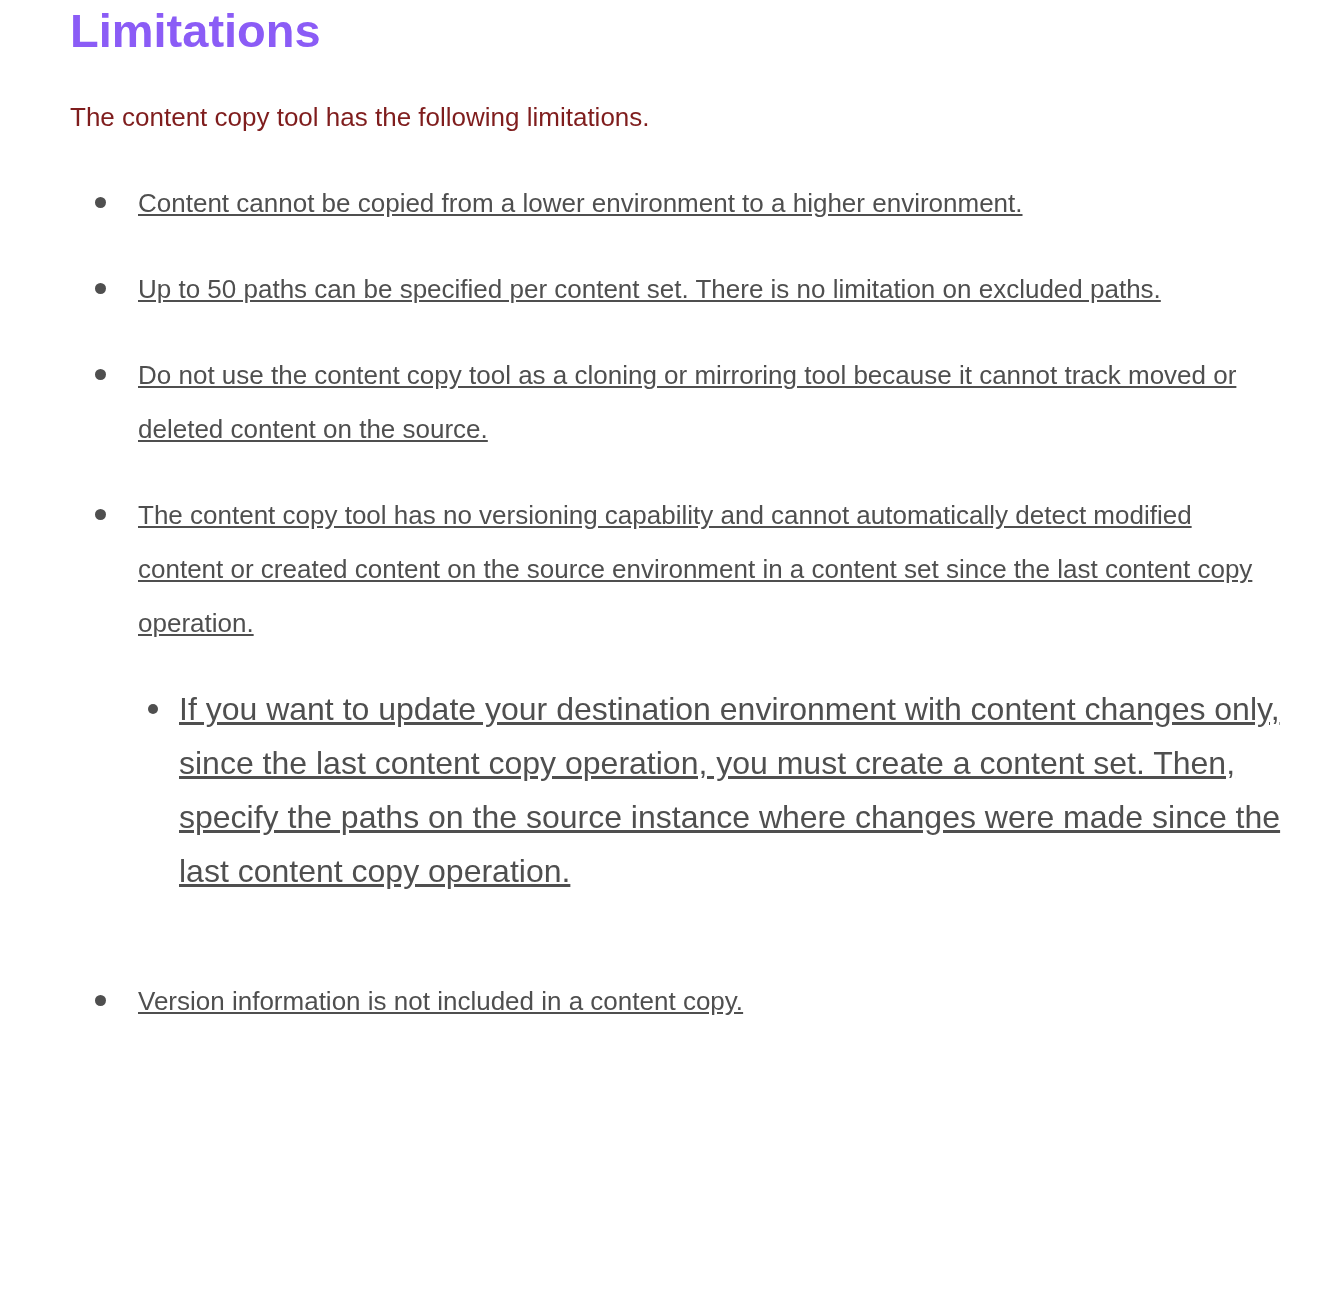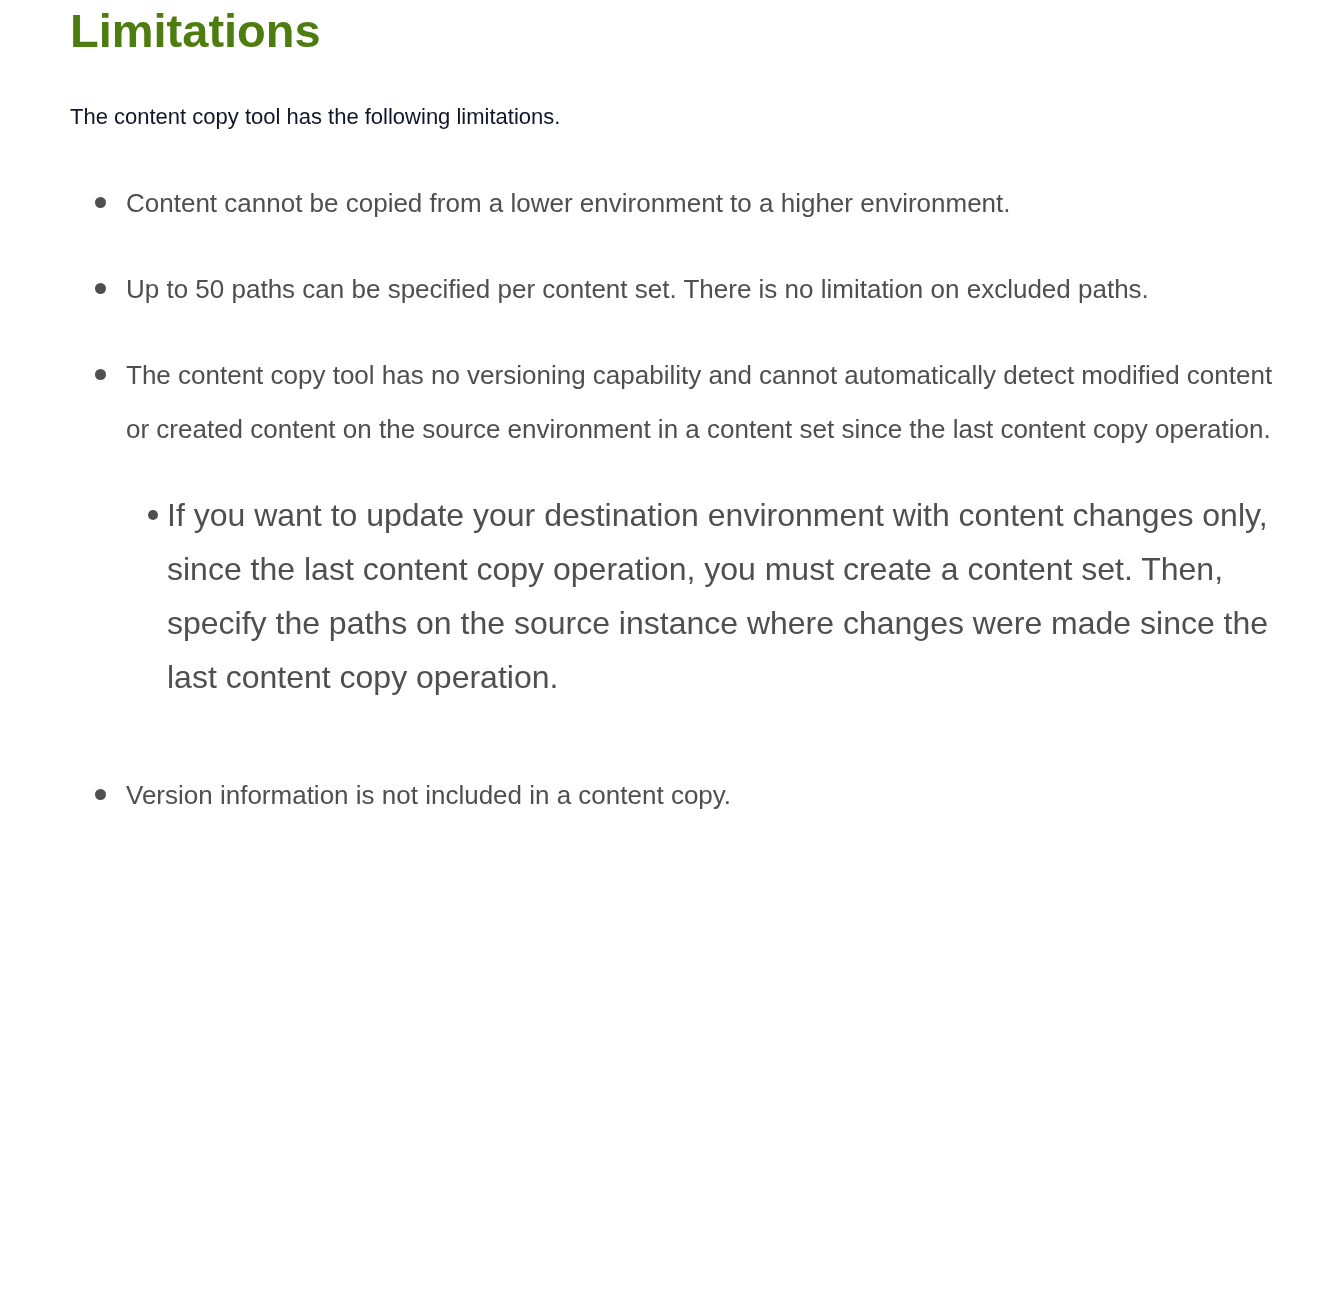--- a/index.html
+++ b/index.html
@@ -18,44 +18,45 @@
     width: 1332px;
     height: 1310px;
     padding: 4px 36px 0 70px;
     color: #4f4f4f;
   }
   h1.page-heading {
     margin: 0;
     font-size: 47px;
     line-height: 54px;
     font-weight: 700;
-    color: #4d7c0f;
+    color: #8b5cf6;
   }
   p.intro {
     margin: 32px 0 0 0;
-    font-size: 22px;
+    font-size: 26px;
     line-height: 54px;
-    color: #0f172a;
+    color: #7f1d1d;
   }
   ul.limitations {
     list-style: none;
     margin: 32px 0 0 0;
     padding: 0 0 0 56px;
     font-size: 26px;
     line-height: 54px;
   }
   ul.limitations > li {
     position: relative;
     margin: 0 0 32px 0;
   }
   ul.limitations > li:last-child {
     margin-bottom: 0;
   }
   li > p.li-text {
-    margin: 0;
+    margin: 12px;
+    text-decoration: underline;
   }
   span.marker {
     position: absolute;
     left: -31px;
     top: 21px;
     width: 11px;
     height: 11px;
     border-radius: 50%;
     background: #4f4f4f;
   }
@@ -89,20 +90,24 @@
       <li>
         <span class="marker"></span>
         <p class="li-text">Content cannot be copied from a lower environment to a higher environment.</p>
       </li>
       <li>
         <span class="marker"></span>
         <p class="li-text">Up to 50 paths can be specified per content set. There is no limitation on excluded paths.</p>
       </li>
       <li>
         <span class="marker"></span>
+        <p class="li-text">Do not use the content copy tool as a cloning or mirroring tool because it cannot track moved or deleted content on the source.</p>
+      </li>
+      <li>
+        <span class="marker"></span>
         <p class="li-text">The content copy tool has no versioning capability and cannot automatically detect modified content or created content on the source environment in a content set since the last content copy operation.</p>
         <ul class="nested">
           <li>
             <span class="marker"></span>
             <p class="li-text">If you want to update your destination environment with content changes only, since the last content copy operation, you must create a content set. Then, specify the paths on the source instance where changes were made since the last content copy operation.</p>
           </li>
         </ul>
       </li>
       <li>
         <span class="marker"></span>

